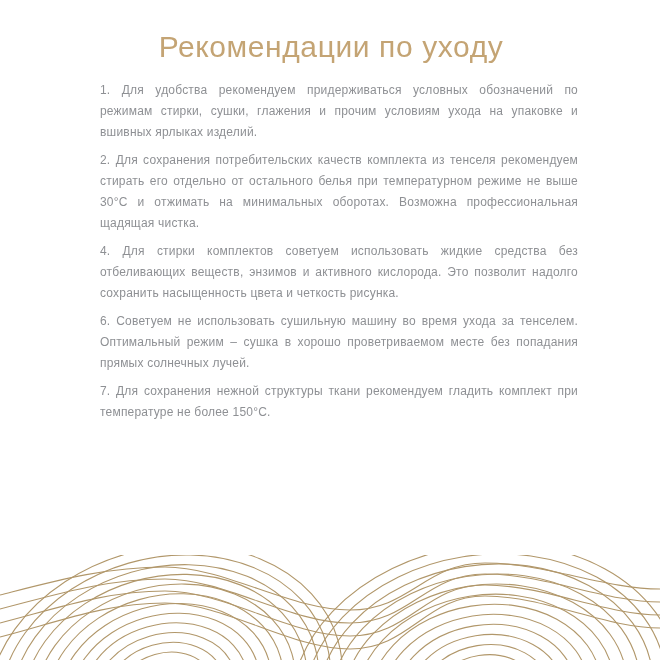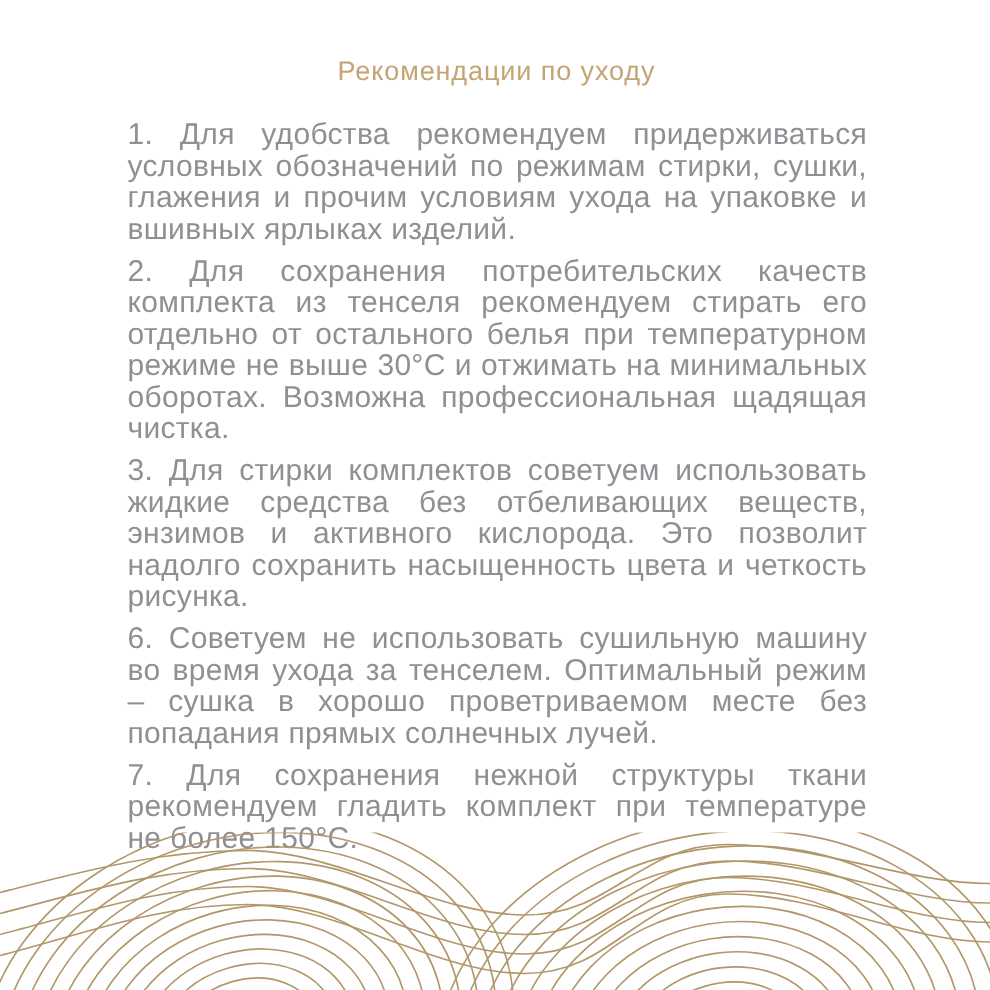--- a/index.html
+++ b/index.html
@@ -12,30 +12,30 @@
   }
   .card{
     position:relative;
     width:660px;height:660px;
     box-sizing:border-box;
     padding:30px 82px 0 84px;
   }
   h1.title{
     margin:0 -20px 16px -20px;
     text-align:center;
-    font-size:18px;
+    font-size:30px;
     line-height:34px;
     font-weight:400;
     letter-spacing:0.6px;
     color:#c4a474;
   }
   h1.title .t-line{display:block;}
   .items p{
-    margin:0 0 7px 1px;
-    font-size:20px;
+    margin:0 0 7px 16px;
+    font-size:12px;
     line-height:21px;
     letter-spacing:0.2px;
     color:#8e9094;
     text-align:justify;
   }
   .decor{
     position:absolute;
     left:0;bottom:0;
     width:660px;height:105px;
     pointer-events:none;
@@ -46,21 +46,21 @@
 <body>
 
 <div class="card">
   <h1 class="title">
     <span class="t-line">Рекомендации по уходу</span>
   </h1>
 
   <div class="items">
     <p>1. Для удобства рекомендуем придерживаться условных обозначений по режимам стирки, сушки, глажения и прочим условиям ухода на упаковке и вшивных ярлыках изделий.</p>
     <p>2. Для сохранения потребительских качеств комплекта из тенселя рекомендуем стирать его отдельно от остального белья при температурном режиме не выше 30°С и отжимать на минимальных оборотах. Возможна профессиональная щадящая чистка.</p>
-    <p>3. Для стирки комплектов советуем использовать жидкие средства без отбеливающих веществ, энзимов и активного кислорода. Это позволит надолго сохранить насыщенность цвета и четкость рисунка.</p>
+    <p>4. Для стирки комплектов советуем использовать жидкие средства без отбеливающих веществ, энзимов и активного кислорода. Это позволит надолго сохранить насыщенность цвета и четкость рисунка.</p>
     <p>6. Советуем не использовать сушильную машину во время ухода за тенселем. Оптимальный режим – сушка в хорошо проветриваемом месте без попадания прямых солнечных лучей.</p>
     <p>7. Для сохранения нежной структуры ткани рекомендуем гладить комплект при температуре не более 150°С.</p>
   </div>
 
   <div class="decor">
     <svg id="contours" viewBox="0 0 660 105" preserveAspectRatio="none" aria-hidden="true">
         <ellipse cx="165" cy="135" rx="48" ry="37" transform="rotate(-16 165 135)" fill="none" stroke="#b1976a" stroke-width="1.1"></ellipse>
         <ellipse cx="165" cy="135" rx="60" ry="46.5" transform="rotate(-16 165 135)" fill="none" stroke="#b1976a" stroke-width="1.1"></ellipse>
         <ellipse cx="165" cy="135" rx="72" ry="56" transform="rotate(-16 165 135)" fill="none" stroke="#b1976a" stroke-width="1.1"></ellipse>
         <ellipse cx="165" cy="135" rx="84" ry="65.5" transform="rotate(-16 165 135)" fill="none" stroke="#b1976a" stroke-width="1.1"></ellipse>

